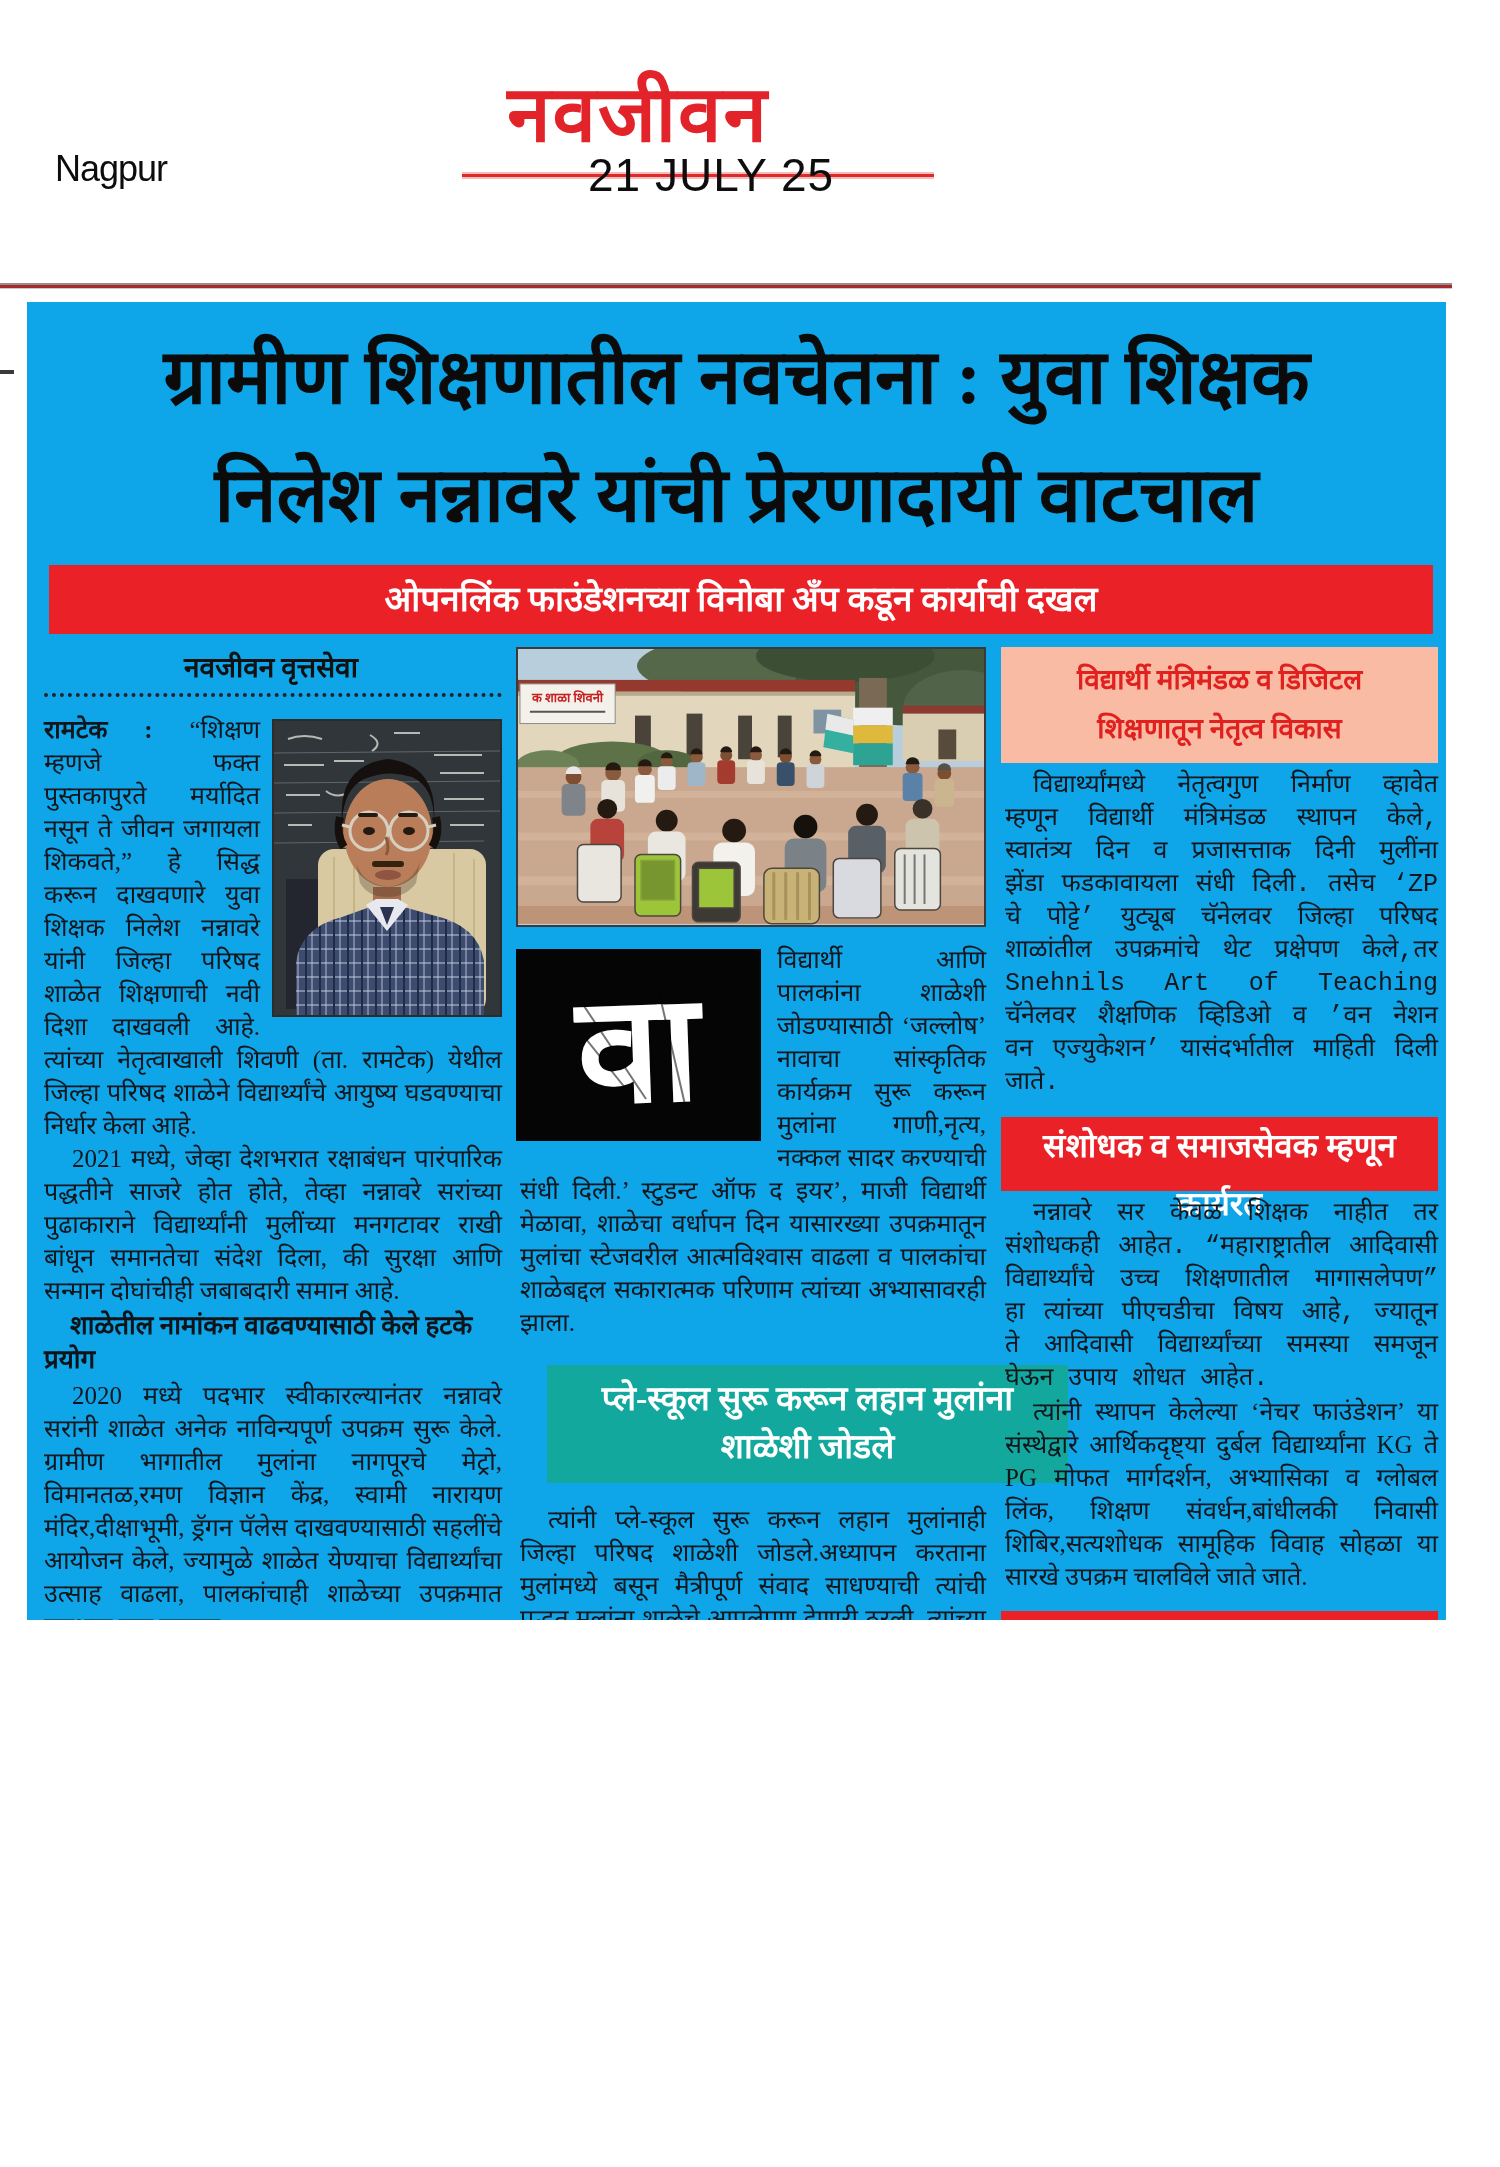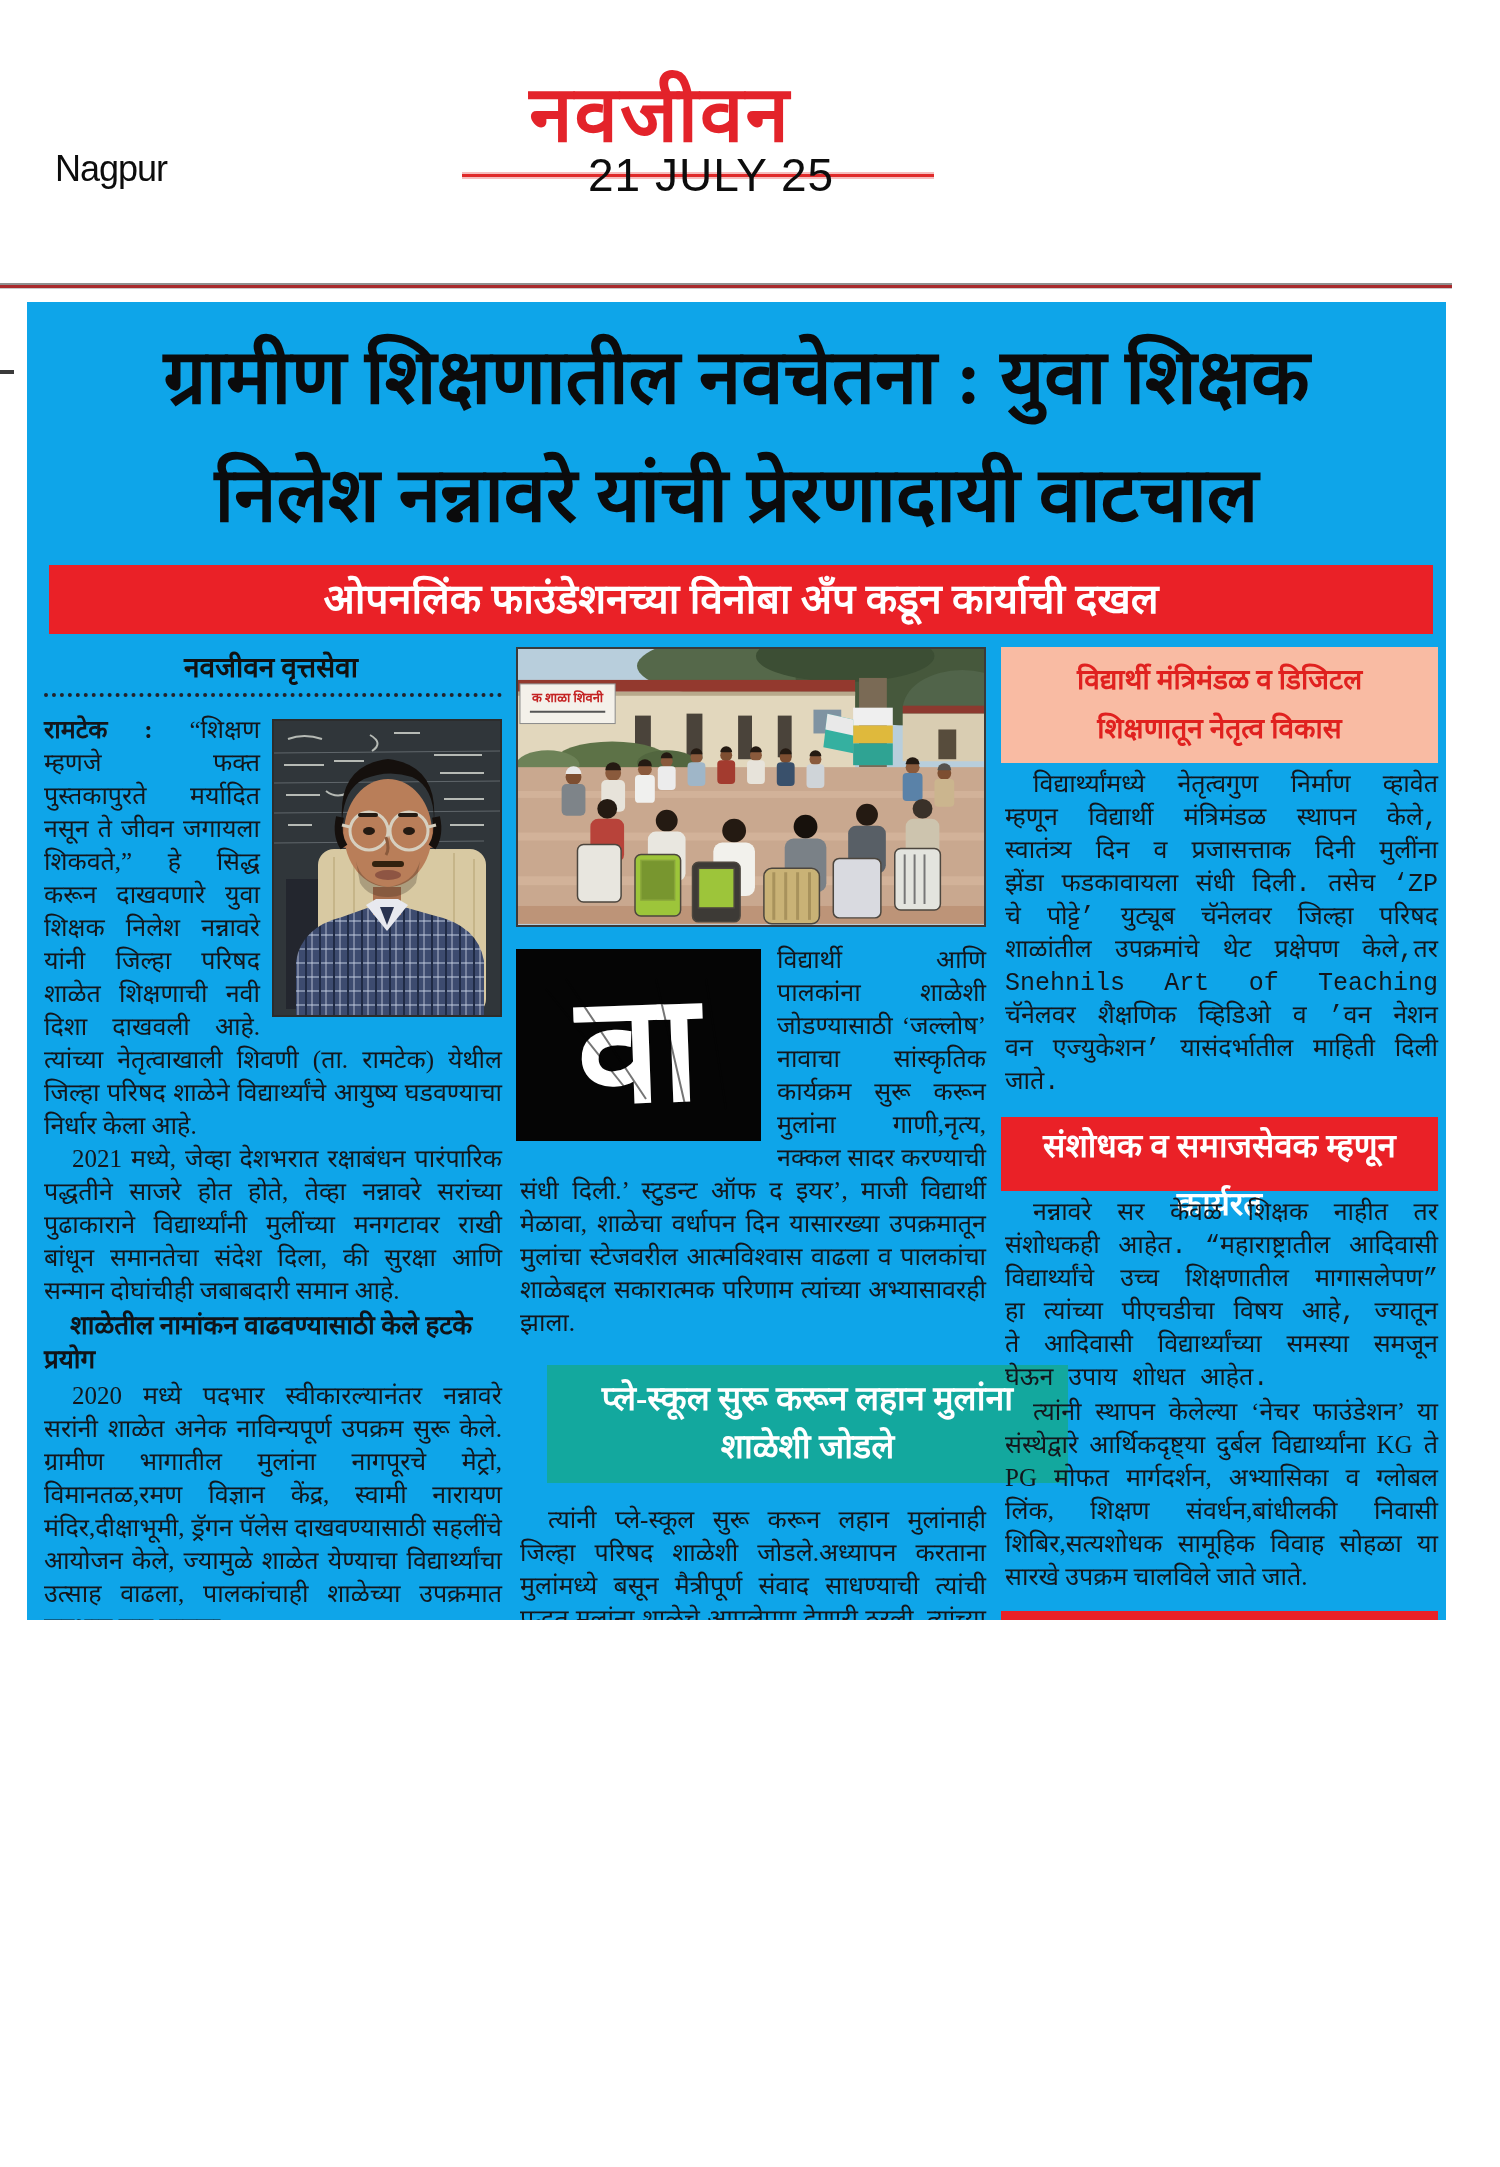--- a/index.html
+++ b/index.html
@@ -3,21 +3,21 @@
 <meta charset="utf-8">
 <style>
   html,body{margin:0;padding:0;}
   body{
     width:1500px;height:2167px;position:relative;background:#ffffff;
     font-family:"Liberation Serif", serif;
     -webkit-font-smoothing:antialiased;
   }
   
   .masthead{
-    position:absolute;left:390px;top:58px;width:540px;text-align:center;
+    position:absolute;left:368px;top:58px;width:540px;text-align:center;
     font-family:"Liberation Sans", sans-serif;
     font-size:78px;font-weight:bold;color:#e3232a;letter-spacing:2px;
   }
   .masthead-rule{
     position:absolute;left:462px;top:172px;width:472px;height:7px;
     background:linear-gradient(to bottom,#f5bebe 0 2px,#e02a2a 2px 5px,#f5bebe 5px 7px);
   }
   .dateline-city{
     position:absolute;left:55px;top:148px;
     font-family:"Liberation Sans", sans-serif;font-size:36px;color:#0d0d0d;letter-spacing:-1px;
@@ -38,21 +38,21 @@
     background:#0ea5e9;overflow:hidden;
   }
   .headline{
     margin-top:16px;text-align:center;color:#0b0b0c;
     font-size:76px;line-height:118px;font-weight:900;
     font-family:"Liberation Serif", serif;
   }
   .red-strip{
     position:absolute;left:22px;top:263px;width:1384px;height:69px;
     background:#ea2127;color:#ffffff;text-align:center;
-    font-size:41px;font-weight:bold;line-height:69px;
+    font-size:35px;font-weight:bold;line-height:69px;
   }
   .col{position:absolute;top:345px;}
   .col-left{left:13px;width:462px;}
   .col-mid{left:489px;width:470px;}
   .col-right{left:974px;width:437px;}
 
   .byline{
     text-align:center;font-weight:bold;font-size:28px;color:#111;
   }
   .byline-rule{border:0;border-bottom:4px dotted #22232b;margin:8px 0 16px 4px;}

